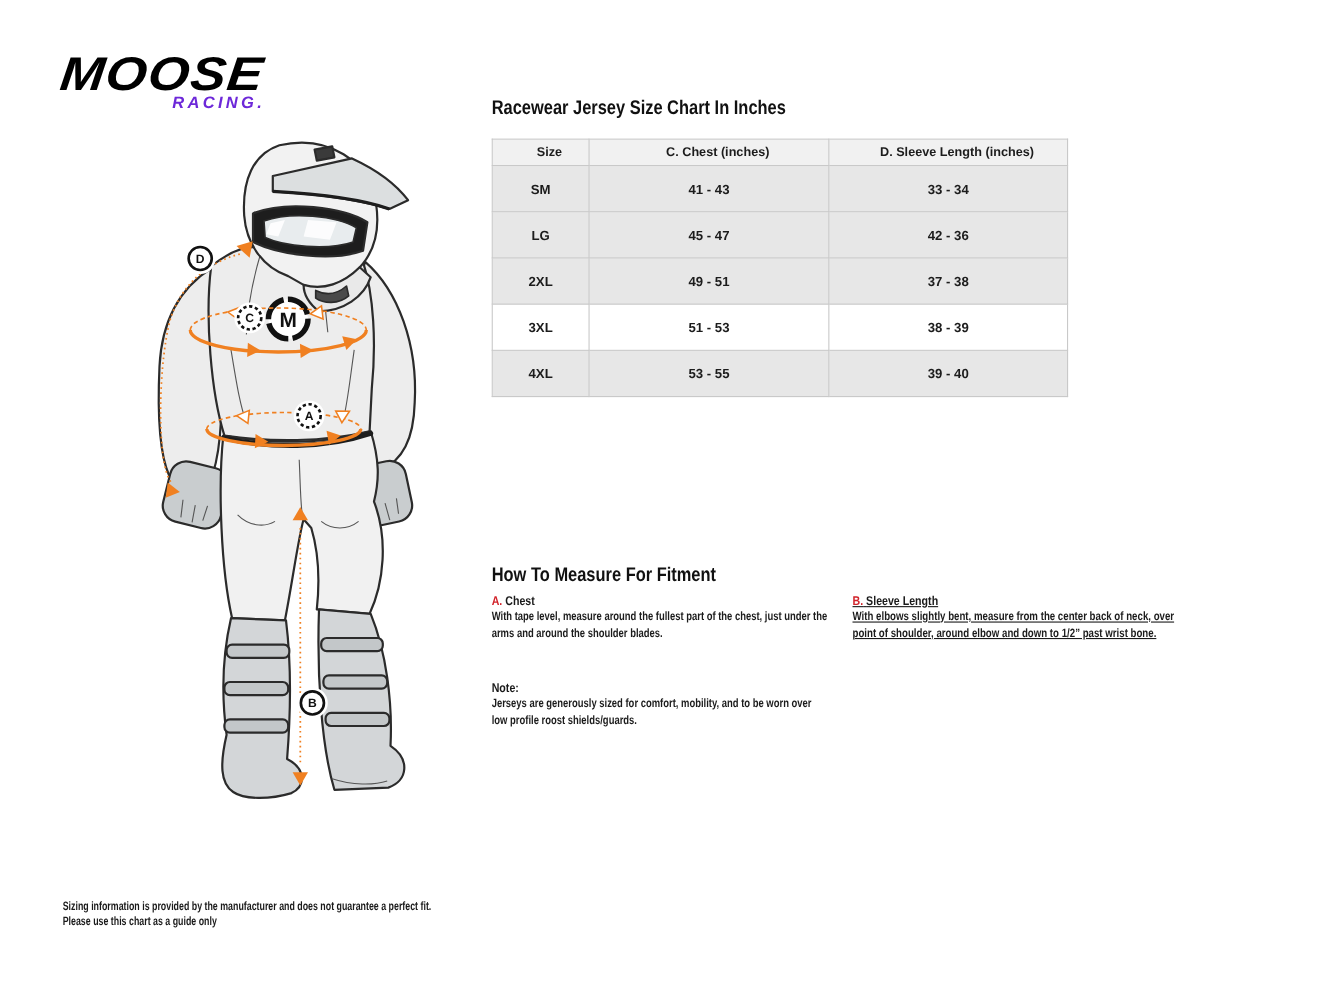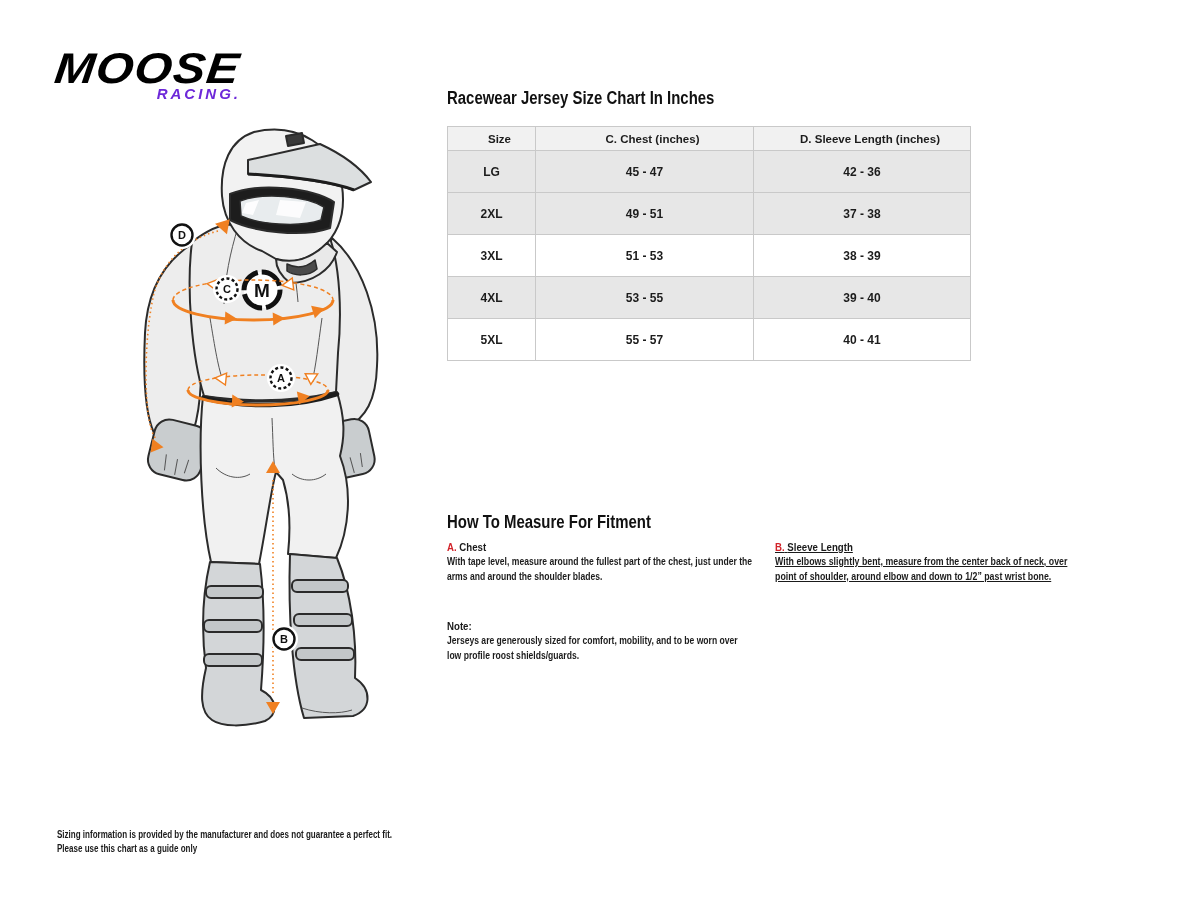--- a/index.html
+++ b/index.html
@@ -65,21 +65,21 @@
   .m-head{font-weight:bold;font-size:11.5px;white-space:nowrap;
     transform:scaleX(.84);transform-origin:0 50%;}
   .m-head .red{color:var(--red);}
   .body-text{
     font-size:11px;font-weight:bold;line-height:14.5px;color:#1c1c1c;
     transform:scaleX(.78);transform-origin:0 0;margin-top:1px;
   }
   .mb-b .body-text{transform:scaleX(.8);}
 
   
-  .footer{position:absolute;left:57px;top:817px;margin-top:10px;}
+  .footer{position:absolute;left:57px;top:817px;}
   .footer div{
     font-size:11px;font-weight:bold;line-height:14px;white-space:nowrap;
     transform:scaleX(.73);transform-origin:0 0;
   }
 </style>
 </head>
 <body>
 
 <div class="logo">
   <div class="logo-main">MOOSE</div>
@@ -206,43 +206,43 @@
     </colgroup>
   <thead>
     <tr>
       <th>Size</th>
       <th>C. Chest (inches)</th>
       <th>D. Sleeve Length (inches)</th>
     </tr>
   </thead>
   <tbody>
       <tr class="shaded">
+        <td>SM</td>
+        <td>41 - 43</td>
+        <td>33 - 34</td>
+      </tr>
+      <tr class="shaded">
         <td>LG</td>
         <td>45 - 47</td>
         <td>42 - 36</td>
       </tr>
       <tr class="shaded">
         <td>2XL</td>
         <td>49 - 51</td>
         <td>37 - 38</td>
       </tr>
       <tr>
         <td>3XL</td>
         <td>51 - 53</td>
         <td>38 - 39</td>
       </tr>
       <tr class="shaded">
         <td>4XL</td>
         <td>53 - 55</td>
         <td>39 - 40</td>
-      </tr>
-      <tr>
-        <td>5XL</td>
-        <td>55 - 57</td>
-        <td>40 - 41</td>
       </tr>
     </tbody>
 </table>
 
 <div class="sec-title title-measure">How To Measure For Fitment</div>
 
 <div class="measure-block mb-a">
   <div class="m-head">
     <span class="red">A.</span>
     <span>Chest</span>

